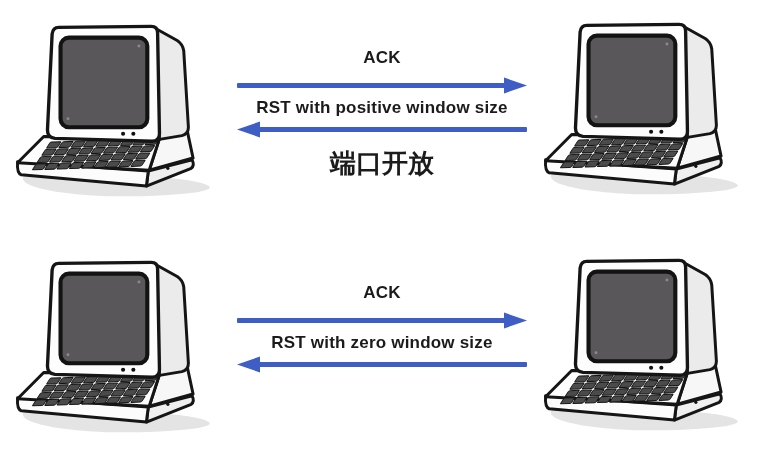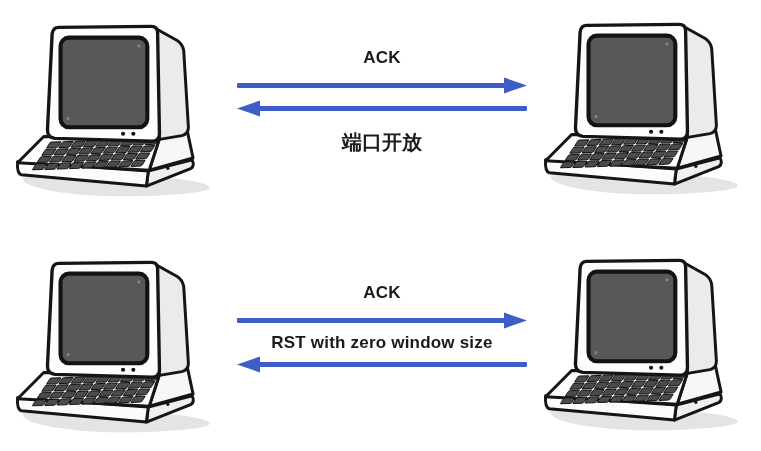--- a/index.html
+++ b/index.html
@@ -23,21 +23,21 @@
   #exchange-closed { top:282px; }
 
   .msg-label {
     font-weight:700; font-size:17px; line-height:21px;
     letter-spacing:.2px; white-space:nowrap; color:var(--text-ink,#1b1b1b);
   }
   .arrow { width:292px; height:17px; display:block; color:var(--arrow-blue,#3e5ec5); }
   .arrow.fwd { margin:9px 0 3px 0; }
   .arrow.rev { margin:3px 0 12px 0; transform:scaleX(-1); }
   .result-label {
-    font-weight:700; font-size:20px; line-height:26px;
+    font-weight:700; font-size:26px; line-height:26px;
     white-space:nowrap; color:var(--text-ink,#1b1b1b);text-align:right;
   }
   .defs-holder { position:absolute; width:0; height:0; overflow:hidden; }
 </style>
 </head>
 <body>
 
 <svg class="defs-holder" aria-hidden="true">
   <defs>
     <g id="keyrow">
@@ -104,20 +104,21 @@
     <svg viewBox="0 0 225 200">
         <use href="#sym-computer"></use>
       </svg>
   </figure>
 
   <div class="exchange" id="exchange-open">
     <div class="msg-label">ACK</div>
     <svg class="arrow fwd" viewBox="0 0 292 17">
         <use href="#sym-arrow"></use>
       </svg>
+    <div class="msg-label">RST with positive window size</div>
     <svg class="arrow rev" viewBox="0 0 292 17">
         <use href="#sym-arrow"></use>
       </svg>
     <div class="result-label">端口开放</div>
   </div>
 
   <figure class="computer" id="computer-bottom-left">
     <svg viewBox="0 0 225 200">
         <use href="#sym-computer"></use>
       </svg>

